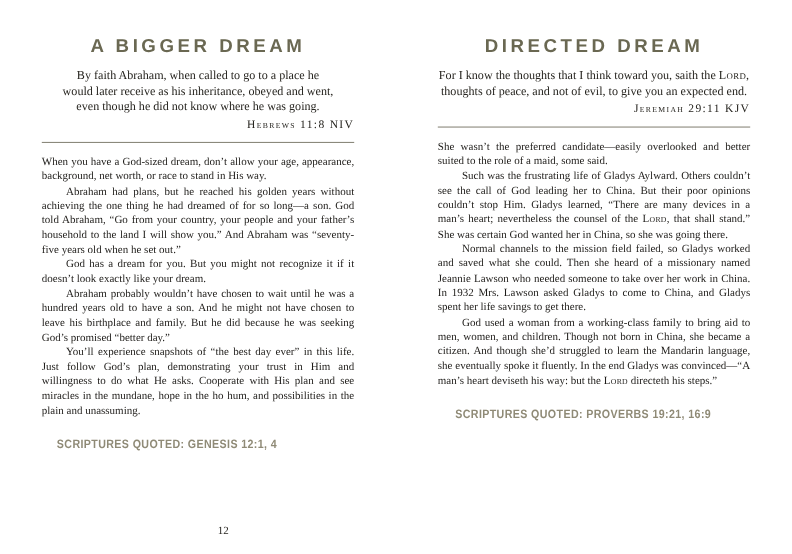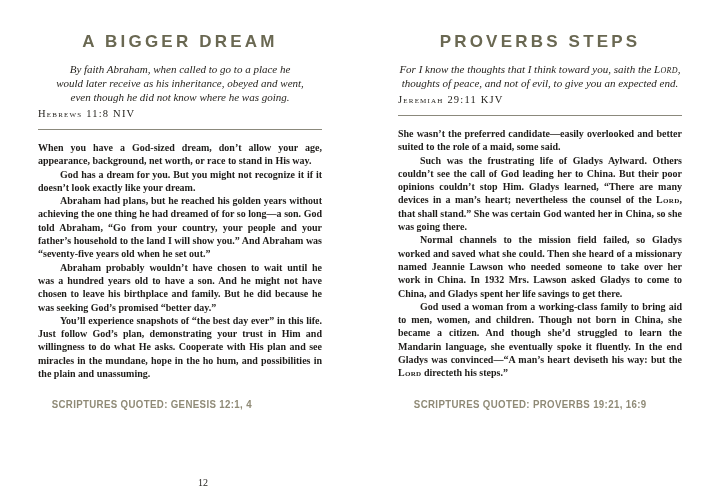--- a/index.html
+++ b/index.html
@@ -23,47 +23,46 @@
     font-family: "Liberation Sans", sans-serif;
     font-weight: bold;
     font-size: 17px;
     line-height: 19px;
     letter-spacing: 3.2px;
     color: #6a6852;
   }
   .epigraph {
     margin-top: 11px;
     text-align: center;
-    font-style: italic;
     font-size: 11px;
     line-height: 14px;
     white-space: pre-line;
     color: #26241f;
   }
   .scripture-ref {
     margin-top: 3px;
-    text-align: left;
+    text-align: right;
     font-size: 10.5px;
     line-height: 13px;
     font-variant: small-caps;
     letter-spacing: 1.2px;
     color: #26241f;
   }
   .rule {
     border: none;
     border-top: 1px solid #8b897c;
     margin: 9px 0 0 0;
   }
   .body-text {
     margin-top: 11px;
     font-size: 10px;
     line-height: 13.3px;
     text-align: justify;
   }
-  .body-text p { margin: 0; text-indent: 22px; font-weight: bold; }
+  .body-text p { margin: 0; text-indent: 22px; }
   .body-text p.first { text-indent: 0; }
   .run-sc { font-variant: small-caps; letter-spacing: 0.3px; margin-top: 28px; }
   .run-i  { font-style: italic; }
   .scriptures-quoted {
     margin-top: 14px;
     color: #8f8a76;
   }
   .scriptures-quoted span {
     display: inline-block;
     font-family: "Liberation Sans", sans-serif;
@@ -90,33 +89,33 @@
 
   <section class="page">
     <h1 class="chapter-title">A BIGGER DREAM</h1>
     <div class="epigraph"><span>By faith Abraham, when called to go to a place he
 would later receive as his inheritance, obeyed and went,
 even though he did not know where he was going.</span></div>
     <div class="scripture-ref">Hebrews 11:8 NIV</div>
     <hr class="rule">
     <div class="body-text">
       <p class="first"><span>When you have a God-sized dream, don’t allow your age, appearance, background, net worth, or race to stand in His way.</span></p>
+      <p><span>Abraham had plans, but he reached his golden years without achieving the one thing he had dreamed of for so long—a son. God told Abraham, “Go from your country, your people and your father’s household to the land I will show you.” And Abraham was “seventy-five years old when he set out.”</span></p>
       <p><span>God has a dream for you. But you might not recognize it if it doesn’t look exactly like your dream.</span></p>
-      <p><span>Abraham had plans, but he reached his golden years without achieving the one thing he had dreamed of for so long—a son. God told Abraham, “Go from your country, your people and your father’s household to the land I will show you.” And Abraham was “seventy-five years old when he set out.”</span></p>
       <p><span>Abraham probably wouldn’t have chosen to wait until he was a hundred years old to have a son. And he might not have chosen to leave his birthplace and family. But he did because he was seeking God’s promised “better day.”</span></p>
       <p><span>You’ll experience snapshots of “the best day ever” in this life. Just follow God’s plan, demonstrating your trust in Him and willingness to do what He asks. Cooperate with His plan and see miracles in the mundane, hope in the ho hum, and possibilities in the plain and unassuming.</span></p>
     </div>
     <div class="scriptures-quoted">
       <span>SCRIPTURES QUOTED: GENESIS 12:1, 4</span>
     </div>
     <div class="page-number">12</div>
   </section>
 
   <section class="page">
-    <h1 class="chapter-title">PROVERBS STEPS</h1>
+    <h1 class="chapter-title">DIRECTED DREAM</h1>
     <div class="epigraph"><span>For I know the thoughts that I think toward you, saith the </span><span class="run-sc">Lord</span><span>,
 thoughts of peace, and not of evil, to give you an expected end.</span></div>
     <div class="scripture-ref">Jeremiah 29:11 KJV</div>
     <hr class="rule">
     <div class="body-text">
       <p class="first"><span>She wasn’t the preferred candidate—easily overlooked and better suited to the role of a maid, some said.</span></p>
       <p><span>Such was the frustrating life of Gladys Aylward. Others couldn’t see the call of God leading her to China. But their poor opinions couldn’t stop Him. Gladys learned, “There are many devices in a man’s heart; nevertheless the counsel of the </span><span class="run-sc">Lord</span><span>, that shall stand.” She was certain God wanted her in China, so she was going there.</span></p>
       <p><span>Normal channels to the mission field failed, so Gladys worked and saved what she could. Then she heard of a missionary named Jeannie Lawson who needed someone to take over her work in China. In 1932 Mrs. Lawson asked Gladys to come to China, and Gladys spent her life savings to get there.</span></p>
       <p><span>God used a woman from a working-class family to bring aid to men, women, and children. Though not born in China, she became a citizen. And though she’d struggled to learn the Mandarin language, she eventually spoke it fluently. In the end Gladys was convinced—“A man’s heart deviseth his way: but the </span><span class="run-sc">Lord</span><span> directeth his steps.”</span></p>
     </div>

